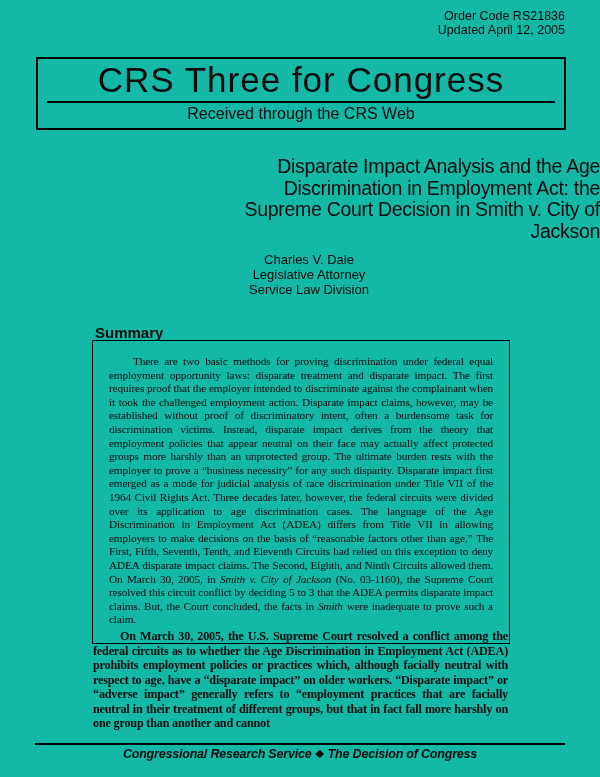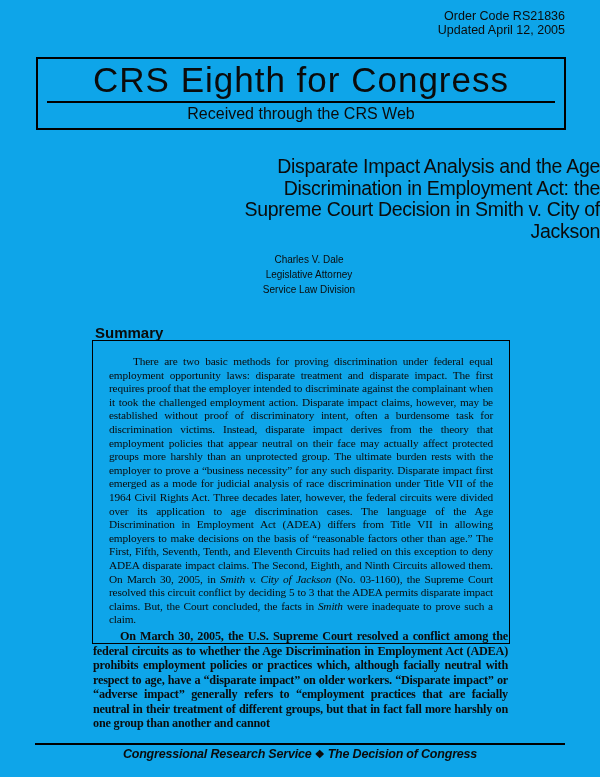--- a/index.html
+++ b/index.html
@@ -1,18 +1,18 @@
 <!DOCTYPE html>
 <html><head>
 <meta charset="utf-8">
 <style>
   html,body{margin:0;padding:0;background:#888;}
   .page{
     position:relative;width:600px;height:777px;margin:0 auto;
-    background:#0ea5e9;color:#0b0b0b;overflow:hidden;
+    background:#14b8a6;color:#0b0b0b;overflow:hidden;
     font-family:"Liberation Sans",sans-serif;
   }
   
   .order-block{
     position:absolute;top:9px;right:35px;text-align:right;
     font-size:12.5px;line-height:14px;
   }
   
   .masthead{
     position:absolute;top:57px;left:36px;right:34px;height:73px;
@@ -25,21 +25,21 @@
   .masthead-rule{border-top:2px solid #000;margin:1px 9px 0 9px;}
   .masthead-sub{font-size:16px;line-height:19px;padding-top:1px;}
   
   .report-title{
     position:absolute;top:156px;left:0;right:0;text-align:right;
     font-weight:normal;font-size:19.5px;line-height:21.5px;letter-spacing:-0.3px;
   }
   
   .author-block{
     position:absolute;top:252px;left:0;right:15px;text-align:center;
-    font-size:10px;line-height:15px;margin-left:33px;
+    font-size:13px;line-height:15px;margin-left:33px;
   }
   
   .summary-heading{
     position:absolute;top:324px;left:95px;margin:0;
     font-size:15px;font-weight:bold;
   }
   
   .summary-box{
     position:absolute;top:340px;left:92px;width:418px;box-sizing:border-box;
     border:1.5px solid #000;padding:6px 8px 8px 8px;
@@ -71,21 +71,21 @@
 <body>
 
 <div class="page">
 
   <div class="order-block">
     <div>Order Code RS21836</div>
     <div>Updated April 12, 2005</div>
   </div>
 
   <div class="masthead">
-    <div class="masthead-title">CRS Eighth for Congress</div>
+    <div class="masthead-title">CRS Three for Congress</div>
     <div class="masthead-rule"></div>
     <div class="masthead-sub">Received through the CRS Web</div>
   </div>
 
   <div class="report-title">
     <div>Disparate Impact Analysis and the Age</div>
     <div>Discrimination in Employment Act: the</div>
     <div>Supreme Court Decision in Smith v. City of</div>
     <div>Jackson</div>
   </div>

